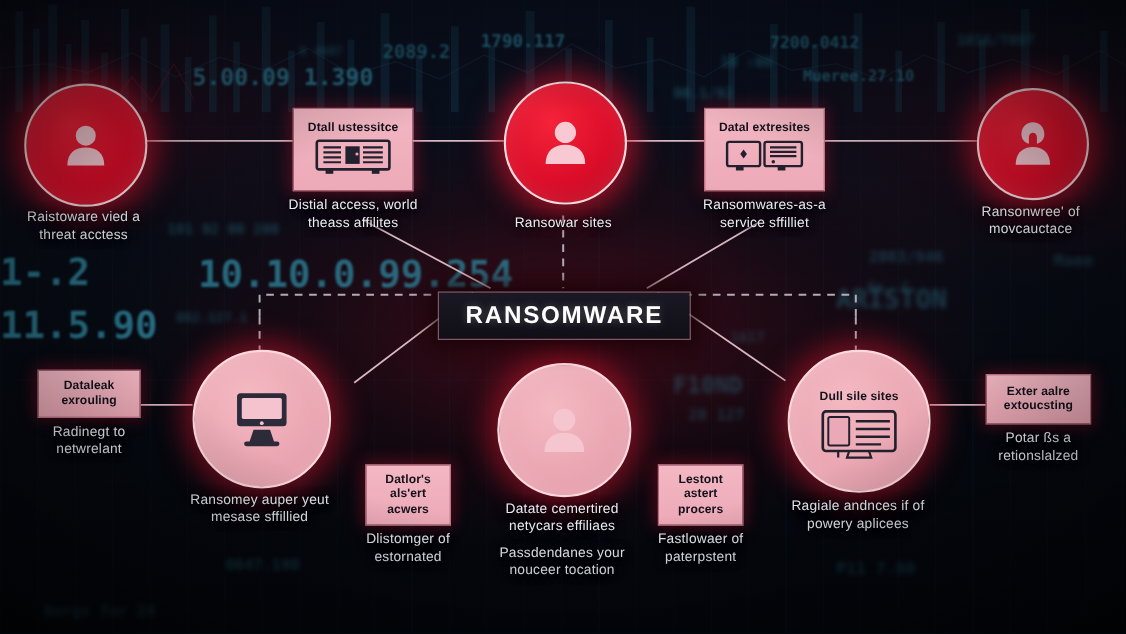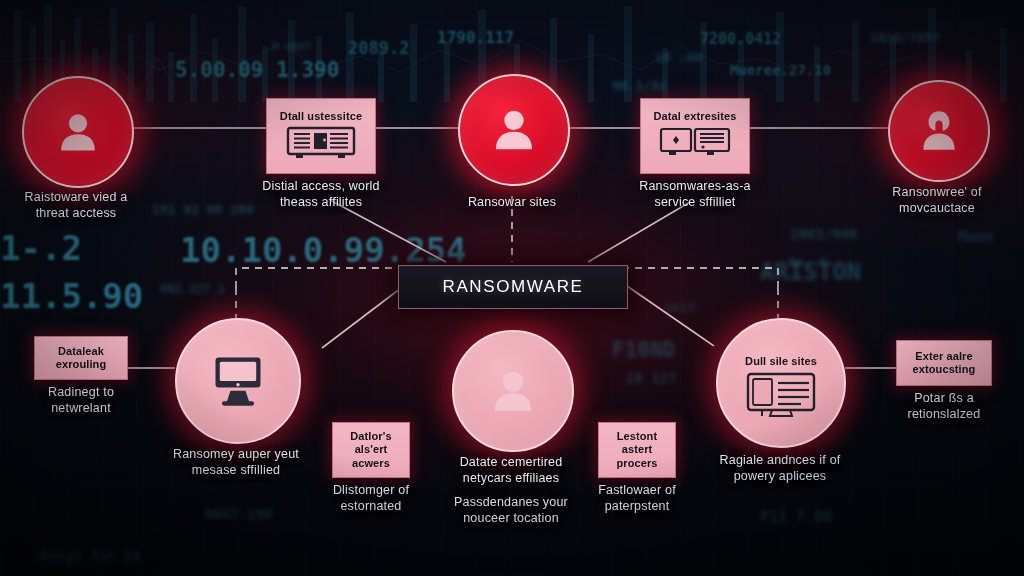--- a/index.html
+++ b/index.html
@@ -79,21 +79,21 @@
   
   .center-label{
     position:absolute;
     background:linear-gradient(180deg,#1a1822 0%,#100e17 100%);
     border:1.6px solid #8c5f70;
     display:flex;align-items:center;justify-content:center;
     box-shadow:0 0 20px 5px rgba(0,0,0,.8), 0 0 22px rgba(226,20,45,.22);
     z-index:6;
   }
   .center-label span{
-    color:#ffffff;font-size:17px;font-weight:400;letter-spacing:1.6px;
+    color:#ffffff;font-size:22px;font-weight:700;letter-spacing:1.6px;
     text-shadow:0 0 8px rgba(255,255,255,.25);
   }
 </style>
 </head>
 <body>
 
 <div id="stage">
 
   <div class="bg-base"></div>
   <div class="bg-grid"></div>

